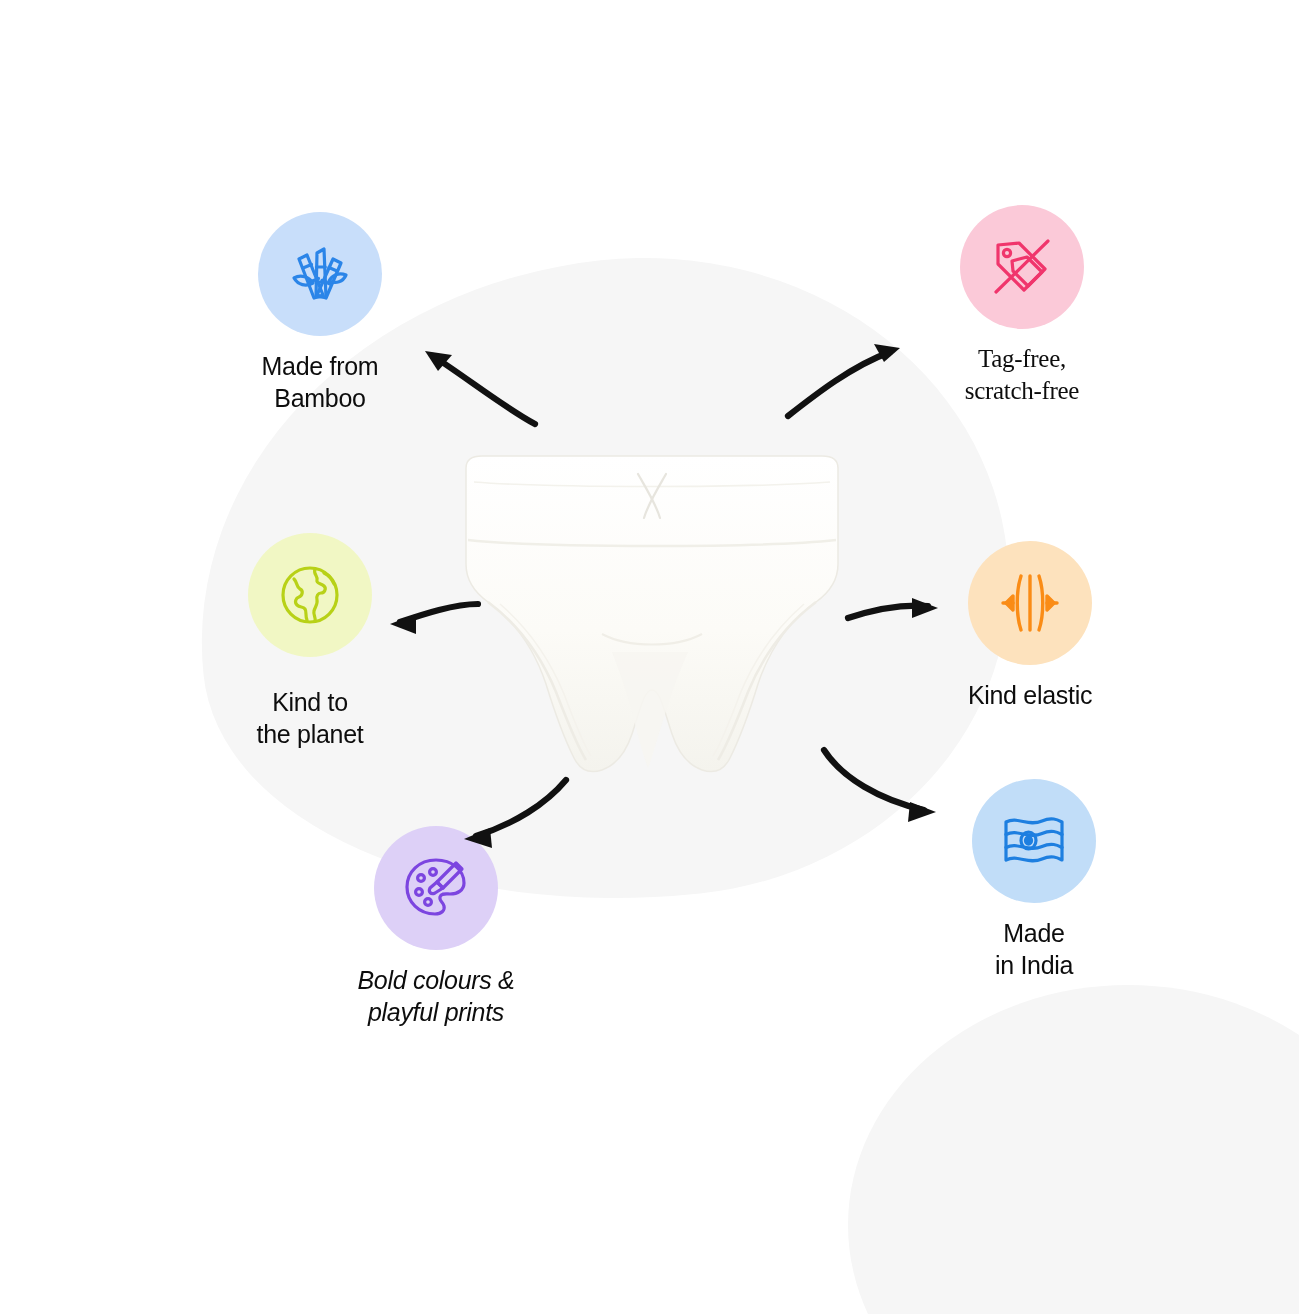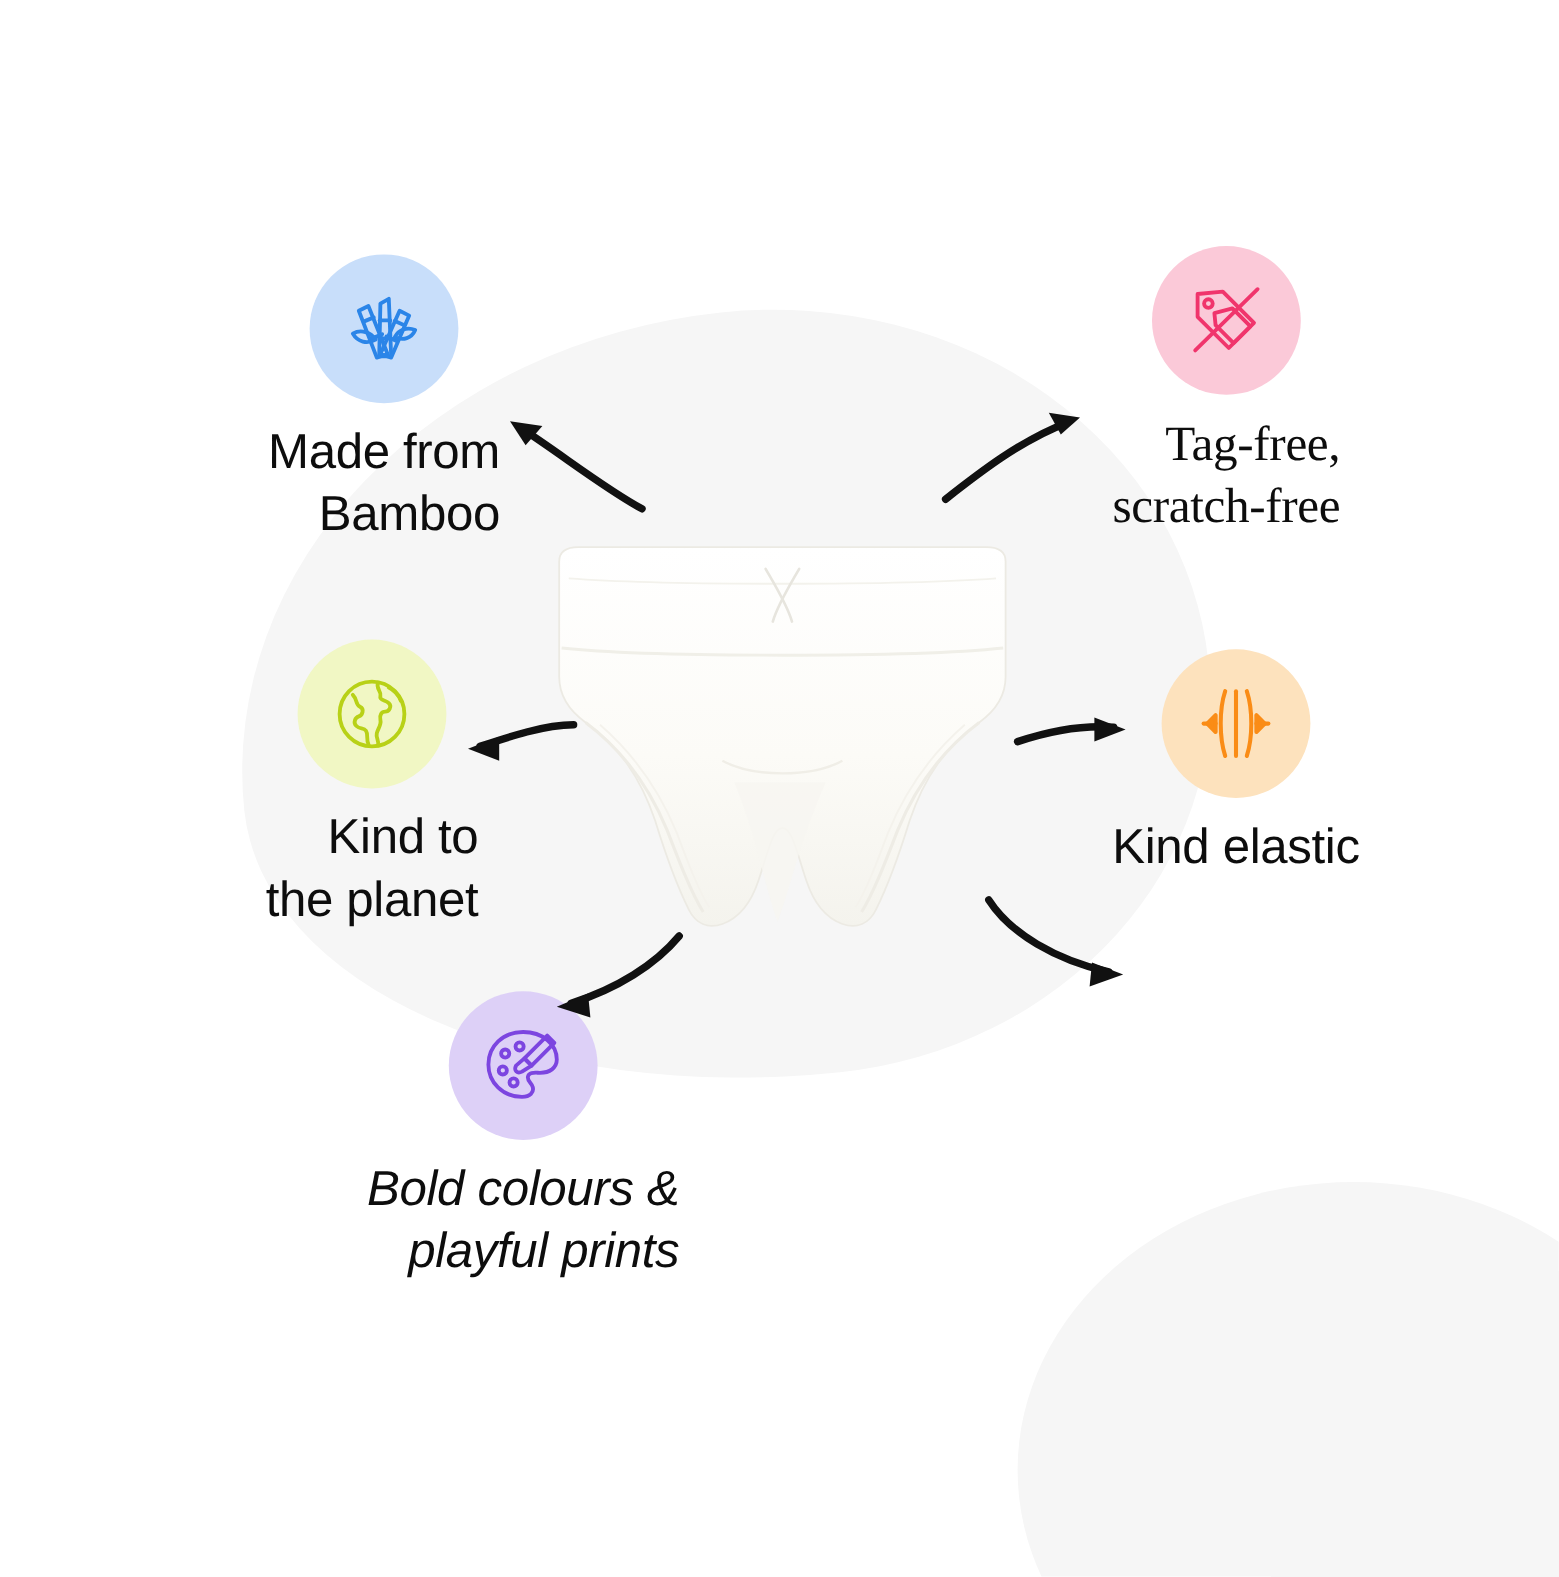--- a/index.html
+++ b/index.html
@@ -48,33 +48,33 @@
     width: 124px;
     height: 124px;
     border-radius: 50%;
     display: flex;
     align-items: center;
     justify-content: center;
   }
   .badge svg { display: block; }
   .feature-label {
     margin-top: 14px;
-    font-size: 41px;
+    font-size: 25px;
     line-height: 1.28;
     color: #0d0d0d;
-    text-align: right;
+    text-align: center;
     letter-spacing: -0.3px;
     white-space: pre-line;
     font-weight: 400;
   }
 
   
   #feat-bamboo   { left: 170px; top: 212px; width: 300px; }
   #feat-tagfree  { left: 862px; top: 205px; width: 320px; font-family: Liberation Serif, serif; }
-  #feat-planet   { left: 160px; top: 533px; width: 300px; }
+  #feat-planet   { left: 160px; top: 533px; width: 300px; gap: 15px; }
   #feat-elastic  { left: 880px; top: 541px; width: 300px; }
   #feat-colours  { left: 246px; top: 826px; width: 380px; font-style: italic; }
   #feat-india    { left: 884px; top: 779px; width: 300px; }
 
   
   #product {
     position: absolute;
     left: 452px;
     top: 452px;
     width: 400px;
@@ -259,20 +259,40 @@
 
           <path d="M57 12 L63 18 L44 37 L38 31 Z"></path>
           <path d="M38 31 L44 37 L36 42 C32 44 29 41 31 37 Z"></path>
         </svg>
       </span>
     </div>
     <div class="feature-label">Bold colours &amp;
 playful prints</div>
   </div>
 
+  <div class="feature" id="feat-india">
+    <div class="badge" style="background:#c1ddf8">
+      <span>
+        <svg width="76" height="76" viewBox="0 0 76 76" fill="none" stroke="#1e7fe0" stroke-width="3.2" stroke-linecap="round" stroke-linejoin="round">
+
+          <path d="M10 19 C22 13 32 24 46 18 C56 13.5 62 17 66 19
+                   L66 57 C62 55 56 51.5 46 56 C32 62 22 51 10 57 Z"></path>
+
+          <path d="M10 31.5 C22 25.5 32 36.5 46 30.5 C56 26 62 29.5 66 31.5"></path>
+
+          <path d="M10 44.5 C22 38.5 32 49.5 46 43.5 C56 39 62 42.5 66 44.5"></path>
+
+          <ellipse cx="32.5" cy="37.5" rx="7.5" ry="8.5"></ellipse>
+          <ellipse cx="32.5" cy="37.5" rx="3" ry="3.6" fill="#1e7fe0"></ellipse>
+        </svg>
+      </span>
+    </div>
+    <div class="feature-label">Made
+in India</div>
+  </div>
 
   <div class="arrow" id="arrow-bamboo">
     <svg width="150" height="105" viewBox="0 0 150 105" fill="none">
       <path d="M130 94 C100 78 62 48 28 26" stroke="#111111" stroke-width="6.2" stroke-linecap="round"></path>
       <path d="M20 21 L47 25 L33 41 Z" fill="#111111"></path>
     </svg>
   </div>
 
   <div class="arrow" id="arrow-tagfree">
     <svg width="142" height="100" viewBox="0 0 142 100" fill="none">

